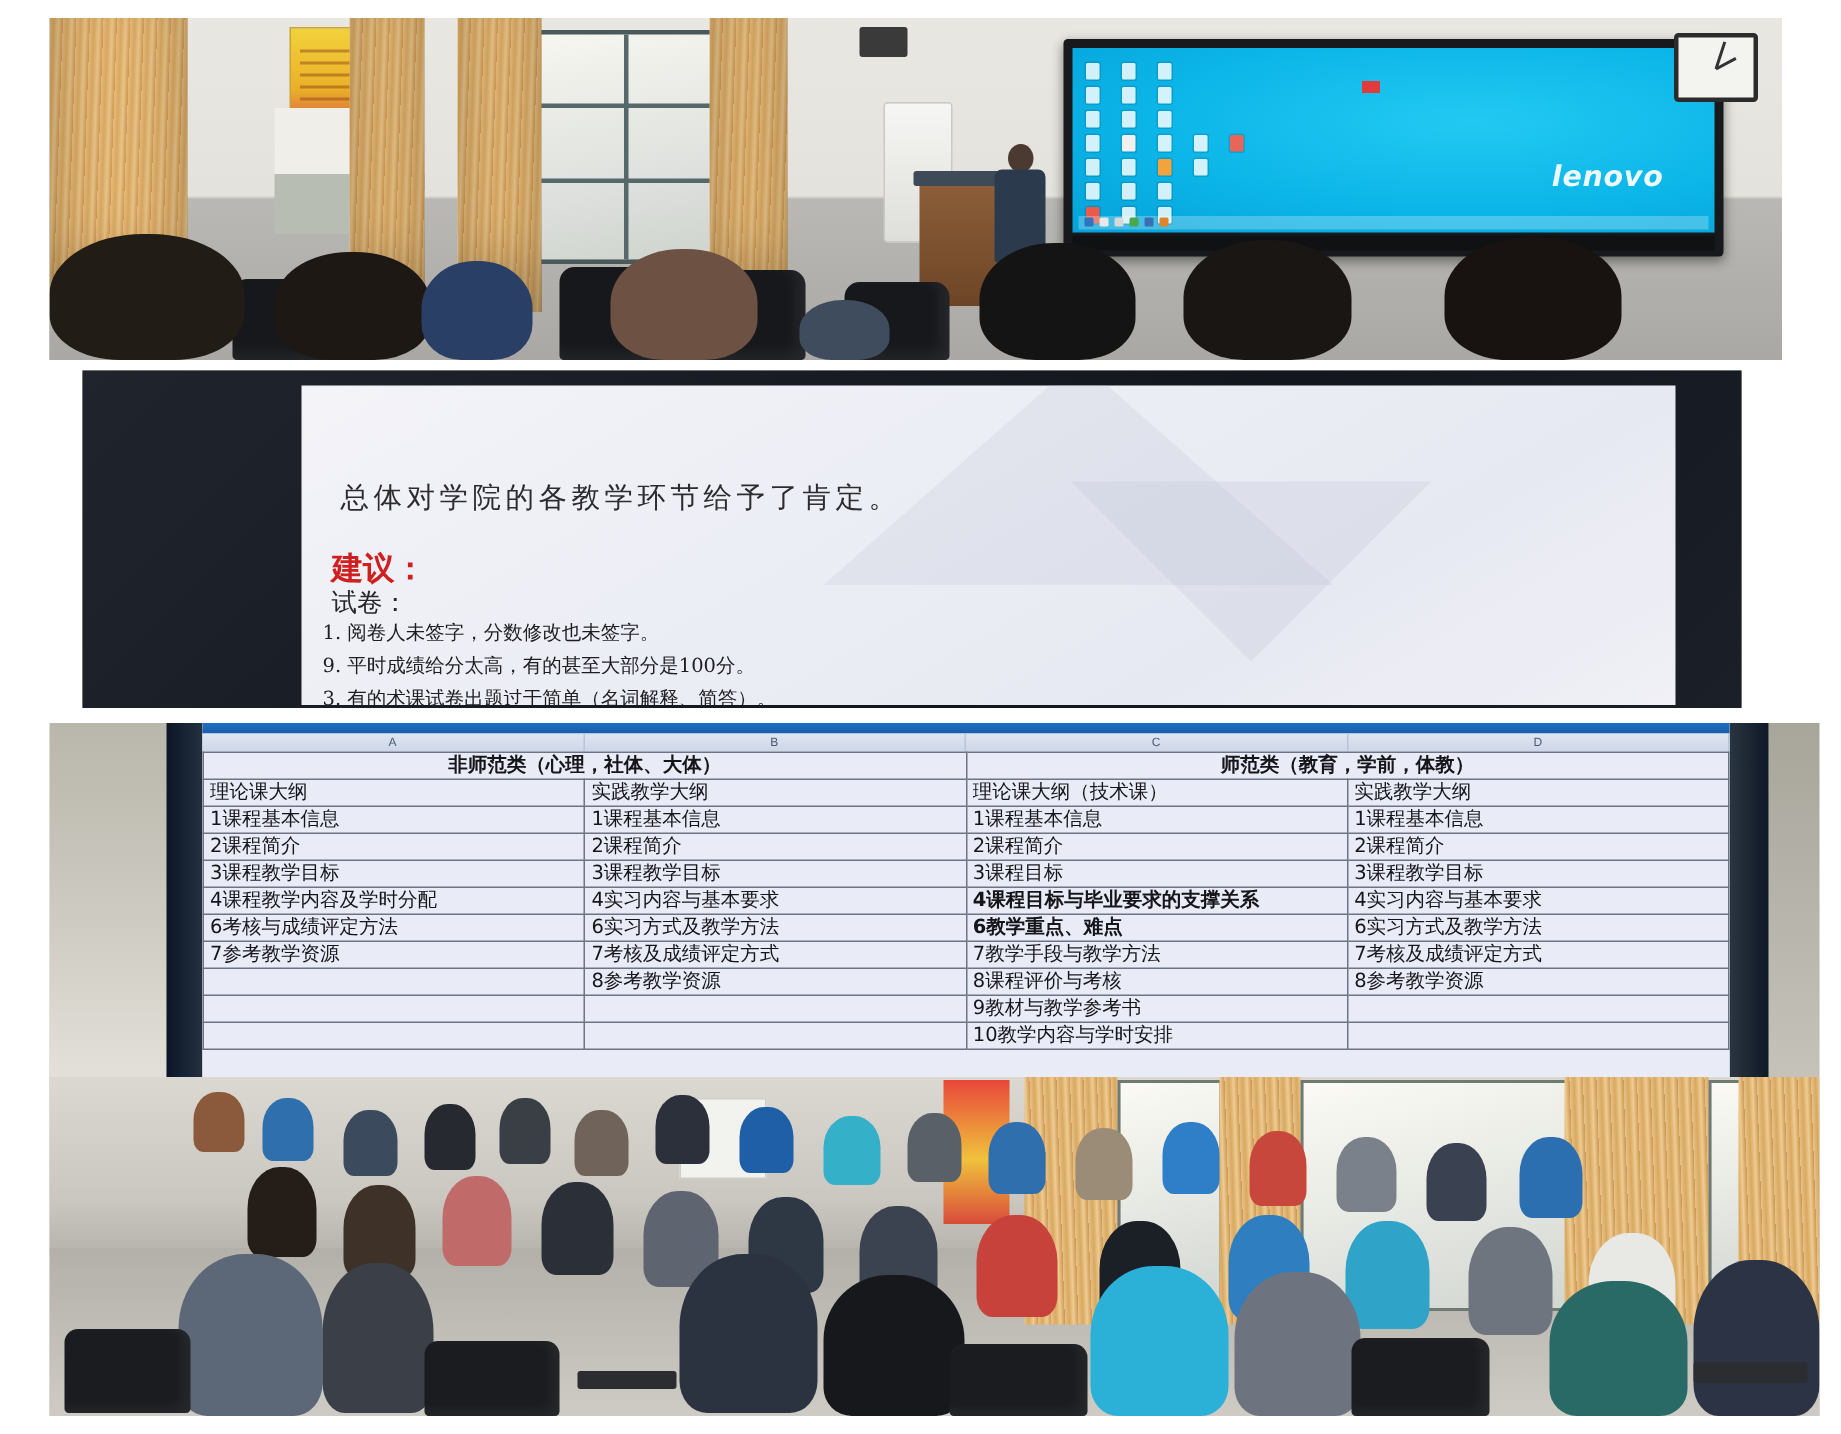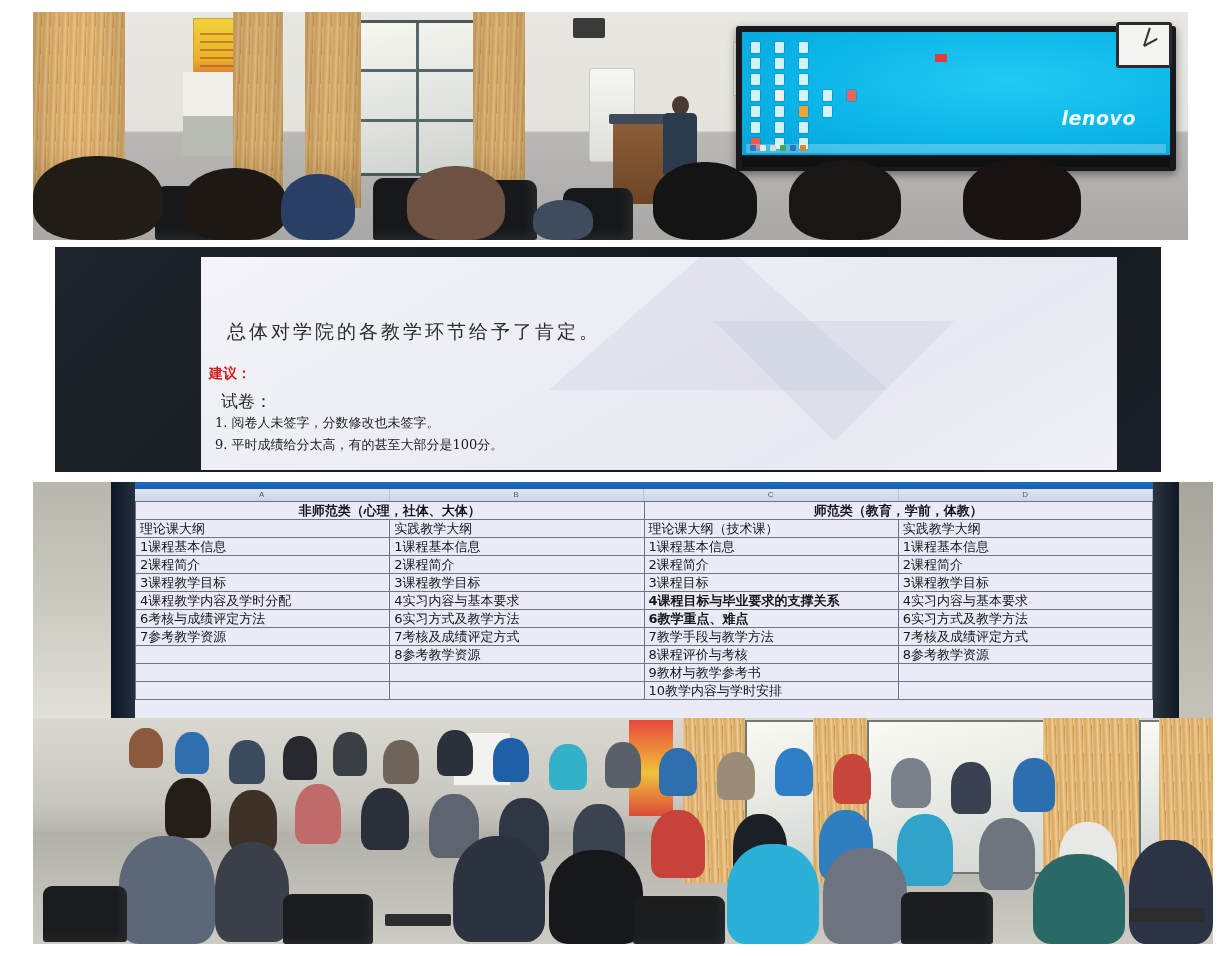--- a/index.html
+++ b/index.html
@@ -29,21 +29,21 @@
     border:3px solid #4a5a5c;}
   .p1-window.w1{left:322px;top:8px;width:122px;height:150px;}
   .p1-window .bar{position:absolute;background:#56686a;}
   .p1-poster{position:absolute;left:160px;top:6px;width:78px;height:68px;
     background:linear-gradient(180deg,#f2d23c,#e9b028 60%,#d9534a);border:1px solid #caa23a;}
   .p1-poster .ln{position:absolute;left:6px;right:6px;height:2px;background:rgba(140,60,20,.45);}
   .p1-lowwall{position:absolute;left:150px;top:104px;width:100px;height:40px;background:#b8bdb4;}
   .p1-whitewall{position:absolute;left:150px;top:60px;width:100px;height:46px;background:#efeee9;}
 
   .p1-tvframe{position:absolute;left:676px;top:14px;width:440px;height:145px;
-    background:#17191c;border-radius:3px;box-shadow:0 3px 8px rgba(0,0,0,.45);margin-left:27px;}
+    background:#17191c;border-radius:3px;box-shadow:0 3px 8px rgba(0,0,0,.45);}
   .p1-tvscreen{position:absolute;left:6px;top:6px;right:6px;bottom:16px;
     background:radial-gradient(ellipse at 62% 40%,#22c9f2 0%,#0cb6e8 55%,#05a2d8 100%);}
   .p1-tvicons{position:absolute;left:5px;top:6px;width:96px;height:100px;}
   .p1-ic{position:absolute;width:9px;height:11px;background:rgba(255,255,255,.82);
     border-radius:1px;box-shadow:0 0 0 1px rgba(0,60,90,.18);}
   .p1-taskbar{position:absolute;left:4px;right:4px;bottom:2px;height:9px;
     background:rgba(255,255,255,.25);}
   .p1-tbic{position:absolute;width:6px;height:6px;top:1px;border-radius:1px;}
   .p1-redicon{position:absolute;left:45%;top:18%;width:12px;height:8px;background:#e23b3b;}
   .p1-lenovo{position:absolute;right:34px;bottom:26px;color:rgba(255,255,255,.92);
@@ -82,21 +82,21 @@
     border-left:170px solid transparent;border-right:170px solid transparent;
     border-bottom:150px solid rgba(198,202,218,.30);}
   .p2-tri2{left:56%;top:30%;width:0;height:0;background:transparent;
     border-left:120px solid transparent;border-right:120px solid transparent;
     border-top:120px solid rgba(190,195,214,.26);}
   .p2-title{position:absolute;left:52px;top:16px;
     color:#243243;font-size:30px;font-weight:bold;letter-spacing:1px;
     font-family:"DejaVu Sans",sans-serif;white-space:nowrap;}
   .p2-sub{position:absolute;left:26px;top:62px;color:#2c2c30;font-size:19px;letter-spacing:3px;
     font-family:"DejaVu Serif",serif;white-space:nowrap;}
-  .p2-advice{position:absolute;left:8px;top:108px;color:#d01f1f;font-size:14px;font-weight:bold;
+  .p2-advice{position:absolute;left:20px;top:108px;color:#d01f1f;font-size:21px;font-weight:bold;
     font-family:Liberation Mono, monospace;}
   .p2-shijuan{position:absolute;left:20px;top:133px;color:#27272b;font-size:17px;
     font-family:"DejaVu Serif",serif;}
   .p2-list{position:absolute;left:14px;top:155px;right:8px;}
   .p2-li{color:#1d1d22;font-size:13px;line-height:22px;white-space:nowrap;
     font-family:"DejaVu Serif",serif;}
 
   
   #panel-table{left:33px;top:482px;width:1180px;height:236px;background:#c9cbc6;}
   .p3-roomL{position:absolute;left:0;top:0;width:78px;height:100%;
@@ -259,20 +259,21 @@
       <div class="p2-poly p2-tri1"></div>
       <div class="p2-poly p2-tri2"></div>
 
       <div class="p2-sub">总体对学院的各教学环节给予了肯定。</div>
       <div class="p2-advice">建议：</div>
       <div class="p2-shijuan">试卷：</div>
 
       <div class="p2-list">
         <div class="p2-li">1. 阅卷人未签字，分数修改也未签字。</div>
         <div class="p2-li">9. 平时成绩给分太高，有的甚至大部分是100分。</div>
+        <div class="p2-li">3. 有的术课试卷出题过于简单（名词解释、简答）。</div>
 
       </div>
     </div>
   </div>
 
   <div class="panel" id="panel-table">
     <div class="p3-roomL"></div>
     <div class="p3-bezelL"></div>
     <div class="p3-roomR"></div>
     <div class="p3-bezelR"></div>

